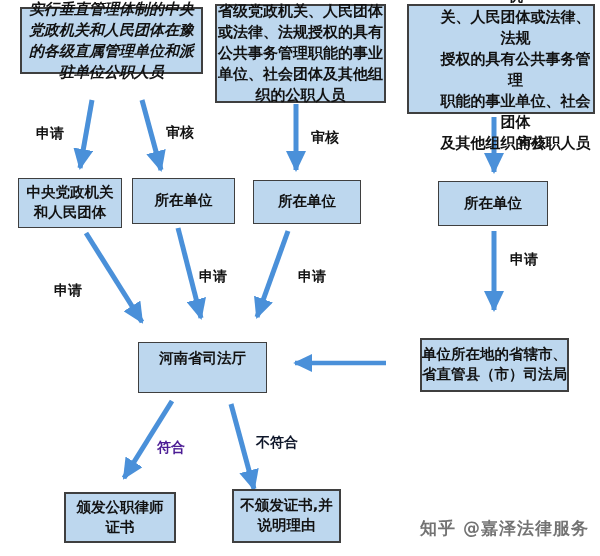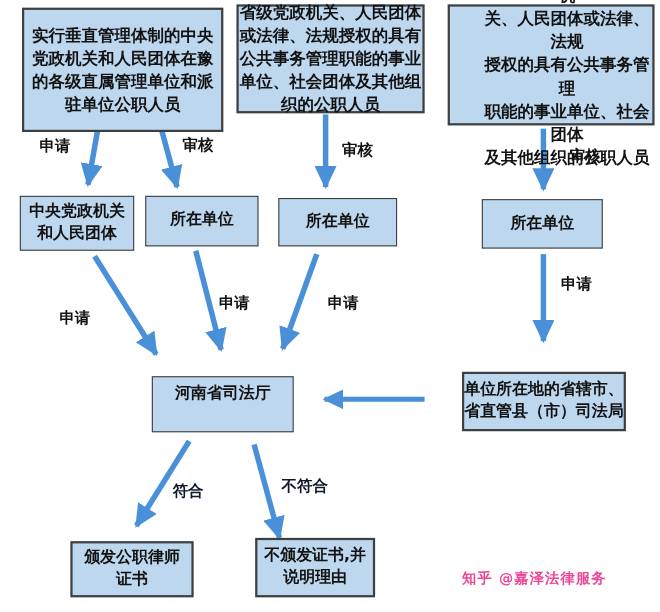--- a/index.html
+++ b/index.html
@@ -18,21 +18,21 @@
   .box.lg{font-size:15px;line-height:1.40;border-width:2px;}
   .box.md{font-size:14.5px;line-height:1.35;}
   .box.thick{border-width:2px;}
   .box.vtop{justify-content:flex-start;padding-top:6px;}
   .lbl{
     position:absolute;font-size:14px;font-weight:bold;color:#141414;
     white-space:nowrap;line-height:1;
   }
   .wm{
     position:absolute;left:420px;top:517px;
-    font-size:13px;letter-spacing:1px;color:#ec4899;font-weight:bold;
+    font-size:17px;letter-spacing:1px;color:#737373;font-weight:bold;
     white-space:nowrap;
   }
 </style>
 </head>
 <body>
 
 <div id="canvas" style="background: rgb(255, 255, 255);">
   <svg id="arrow-layer" viewBox="0 0 600 556" xmlns="http://www.w3.org/2000/svg">
     <defs>
       <marker id="ah" markerWidth="4.4" markerHeight="4" refX="3.8" refY="2" orient="auto" markerUnits="strokeWidth">
@@ -45,21 +45,21 @@
       <line x1="494" y1="117" x2="494" y2="172" stroke="#4a90d9" stroke-width="5" marker-end="url(#ah)"></line>
       <line x1="86" y1="233" x2="142" y2="322" stroke="#4a90d9" stroke-width="5" marker-end="url(#ah)"></line>
       <line x1="178" y1="228" x2="201" y2="318" stroke="#4a90d9" stroke-width="5" marker-end="url(#ah)"></line>
       <line x1="288" y1="231" x2="257" y2="317" stroke="#4a90d9" stroke-width="5" marker-end="url(#ah)"></line>
       <line x1="494" y1="231" x2="494" y2="310" stroke="#4a90d9" stroke-width="5" marker-end="url(#ah)"></line>
       <line x1="386" y1="363" x2="295" y2="363" stroke="#4a90d9" stroke-width="4.5" marker-end="url(#ah)"></line>
       <line x1="172" y1="401" x2="124" y2="478" stroke="#4a90d9" stroke-width="5" marker-end="url(#ah)"></line>
       <line x1="231" y1="404" x2="254" y2="489" stroke="#4a90d9" stroke-width="5" marker-end="url(#ah)"></line>
     </svg>
   <div class="wm">知乎 @嘉泽法律服务</div>
-<div class="box lg" style="left: 20px; top: 7px; width: 183px; height: 113px; background: rgb(189, 215, 238); border-color: rgb(63, 63, 63); color: rgb(18, 18, 18);">实行垂直管理体制的中央
+<div class="box lg" style="left: 20px; top: 7px; width: 183px; height: 67px; background: rgb(189, 215, 238); border-color: rgb(63, 63, 63); color: rgb(18, 18, 18); font-style: italic;">实行垂直管理体制的中央
 党政机关和人民团体在豫
 的各级直属管理单位和派
 驻单位公职人员</div>
     <div class="box lg" style="left: 215px; top: 4px; width: 171px; height: 99px; background: rgb(189, 215, 238); border-color: rgb(63, 63, 63); color: rgb(18, 18, 18);">省级党政机关、人民团体
 或法律、法规授权的具有
 公共事务管理职能的事业
 单位、社会团体及其他组
 织的公职人员</div>
     <div class="box lg" style="left: 407px; top: 4px; width: 188px; height: 110px; background: rgb(189, 215, 238); border-color: rgb(63, 63, 63); color: rgb(18, 18, 18); padding-left: 29px;">设区的市级及以下党政机
 关、人民团体或法律、法规
@@ -79,15 +79,15 @@
     <div class="box md thick" style="left: 232px; top: 489px; width: 109px; height: 54px; background: rgb(189, 215, 238); border-color: rgb(63, 63, 63); color: rgb(18, 18, 18);">不颁发证书,并
 说明理由</div>
     <span class="lbl" style="left: 36px; top: 126px; color: rgb(18, 18, 18);">申请</span>
     <span class="lbl" style="left: 166px; top: 125px; color: rgb(18, 18, 18);">审核</span>
     <span class="lbl" style="left: 311px; top: 130px; color: rgb(18, 18, 18);">审核</span>
     <span class="lbl" style="left: 518px; top: 135px; color: rgb(18, 18, 18);">审核</span>
     <span class="lbl" style="left: 54px; top: 283px; color: rgb(18, 18, 18);">申请</span>
     <span class="lbl" style="left: 199px; top: 269px; color: rgb(18, 18, 18);">申请</span>
     <span class="lbl" style="left: 298px; top: 269px; color: rgb(18, 18, 18);">申请</span>
     <span class="lbl" style="left: 510px; top: 252px; color: rgb(18, 18, 18);">申请</span>
-    <span class="lbl" style="left: 157px; top: 440px; color: #0f172a;">符合</span>
+    <span class="lbl" style="left: 157px; top: 440px; color: #4c1d95;">符合</span>
     <span class="lbl" style="left: 256px; top: 435px; color: #0f172a;">不符合</span>
   </div>
 
 </body></html>

